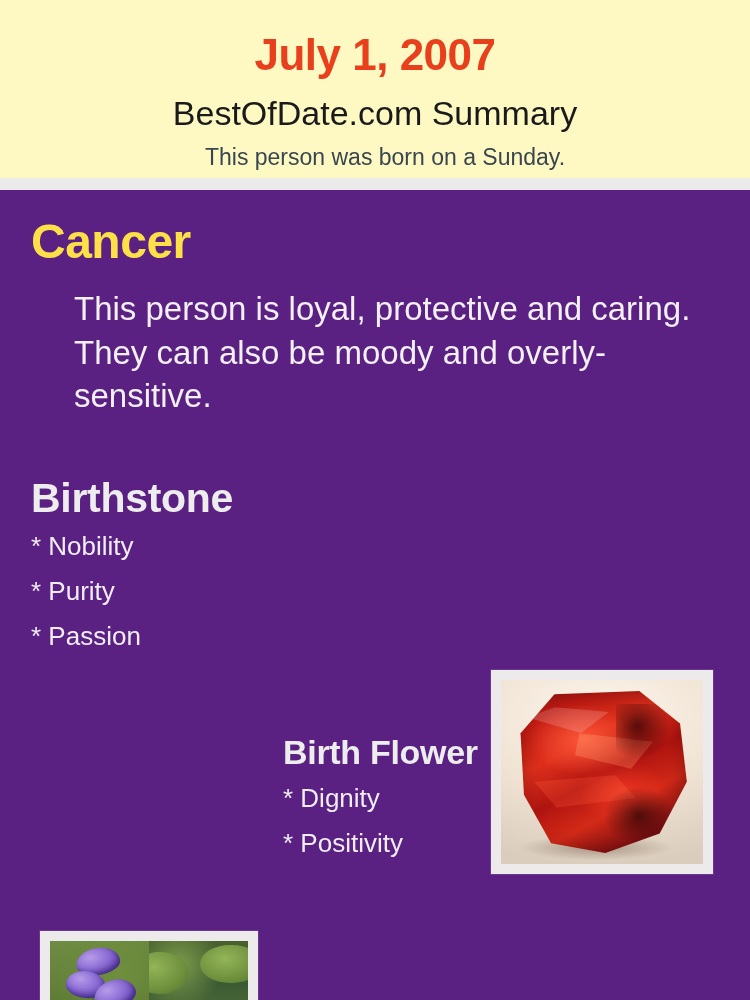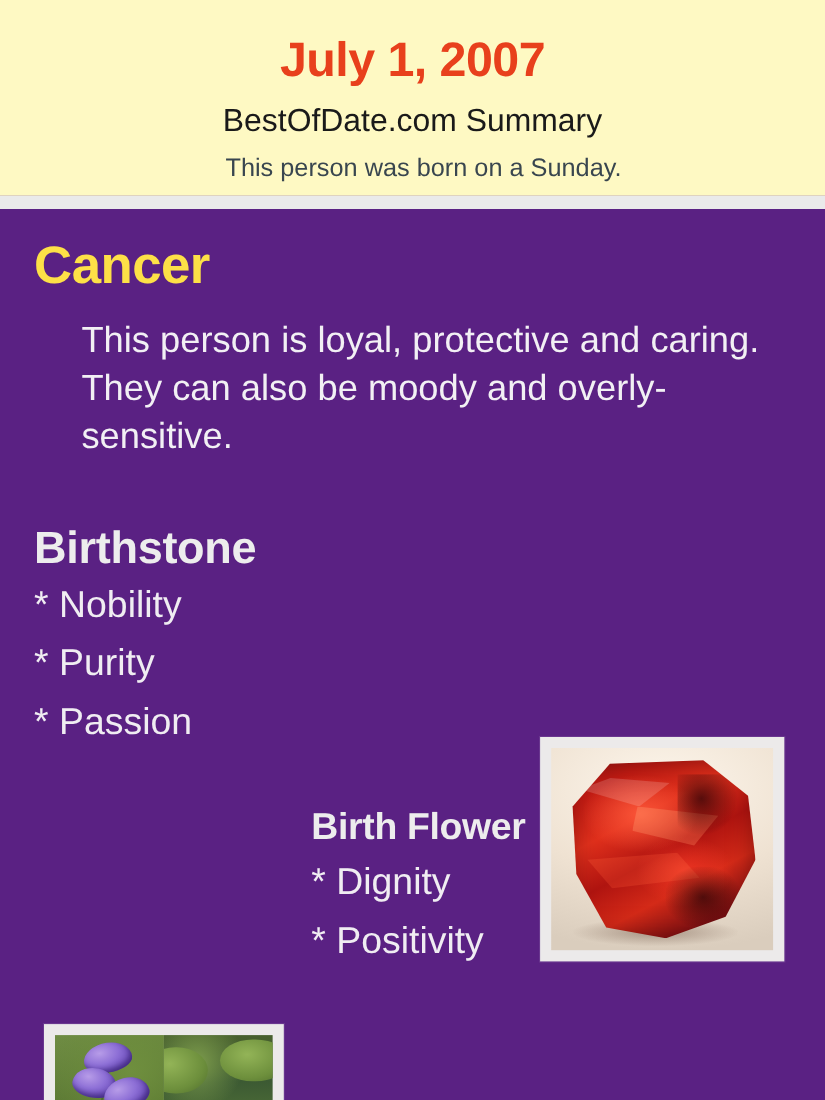--- a/index.html
+++ b/index.html
@@ -32,21 +32,21 @@
   .header-date {
     color: #e8401c;
     font-size: 44px;
     font-weight: bold;
     letter-spacing: -0.5px;
     line-height: 1;
     padding-top: 33px;
   }
   .header-site {
     color: #1a1a1a;
-    font-size: 29px;
+    font-size: 34px;
     font-weight: normal;
     line-height: 1;
     padding-top: 19px;
   }
   .header-sub {
     color: #39464f;
     font-size: 23px;
     font-weight: normal;
     line-height: 1;
     padding-top: 16px;
@@ -107,21 +107,21 @@
   .block-name {
     color: #f2f0f4;
     font-size: 33px;
     font-weight: normal;
     line-height: 1;
     padding-top: 13px;
   }
   .trait-list { padding-top: 14px; }
   .trait {
     color: #f0edf2;
-    font-size: 34px;
+    font-size: 26px;
     font-weight: normal;
     line-height: 1;
     padding-top: 19px;
   }
   .trait:first-child { padding-top: 0; }
 
   
   .frame {
     position: absolute;
     background: #eceaea;

